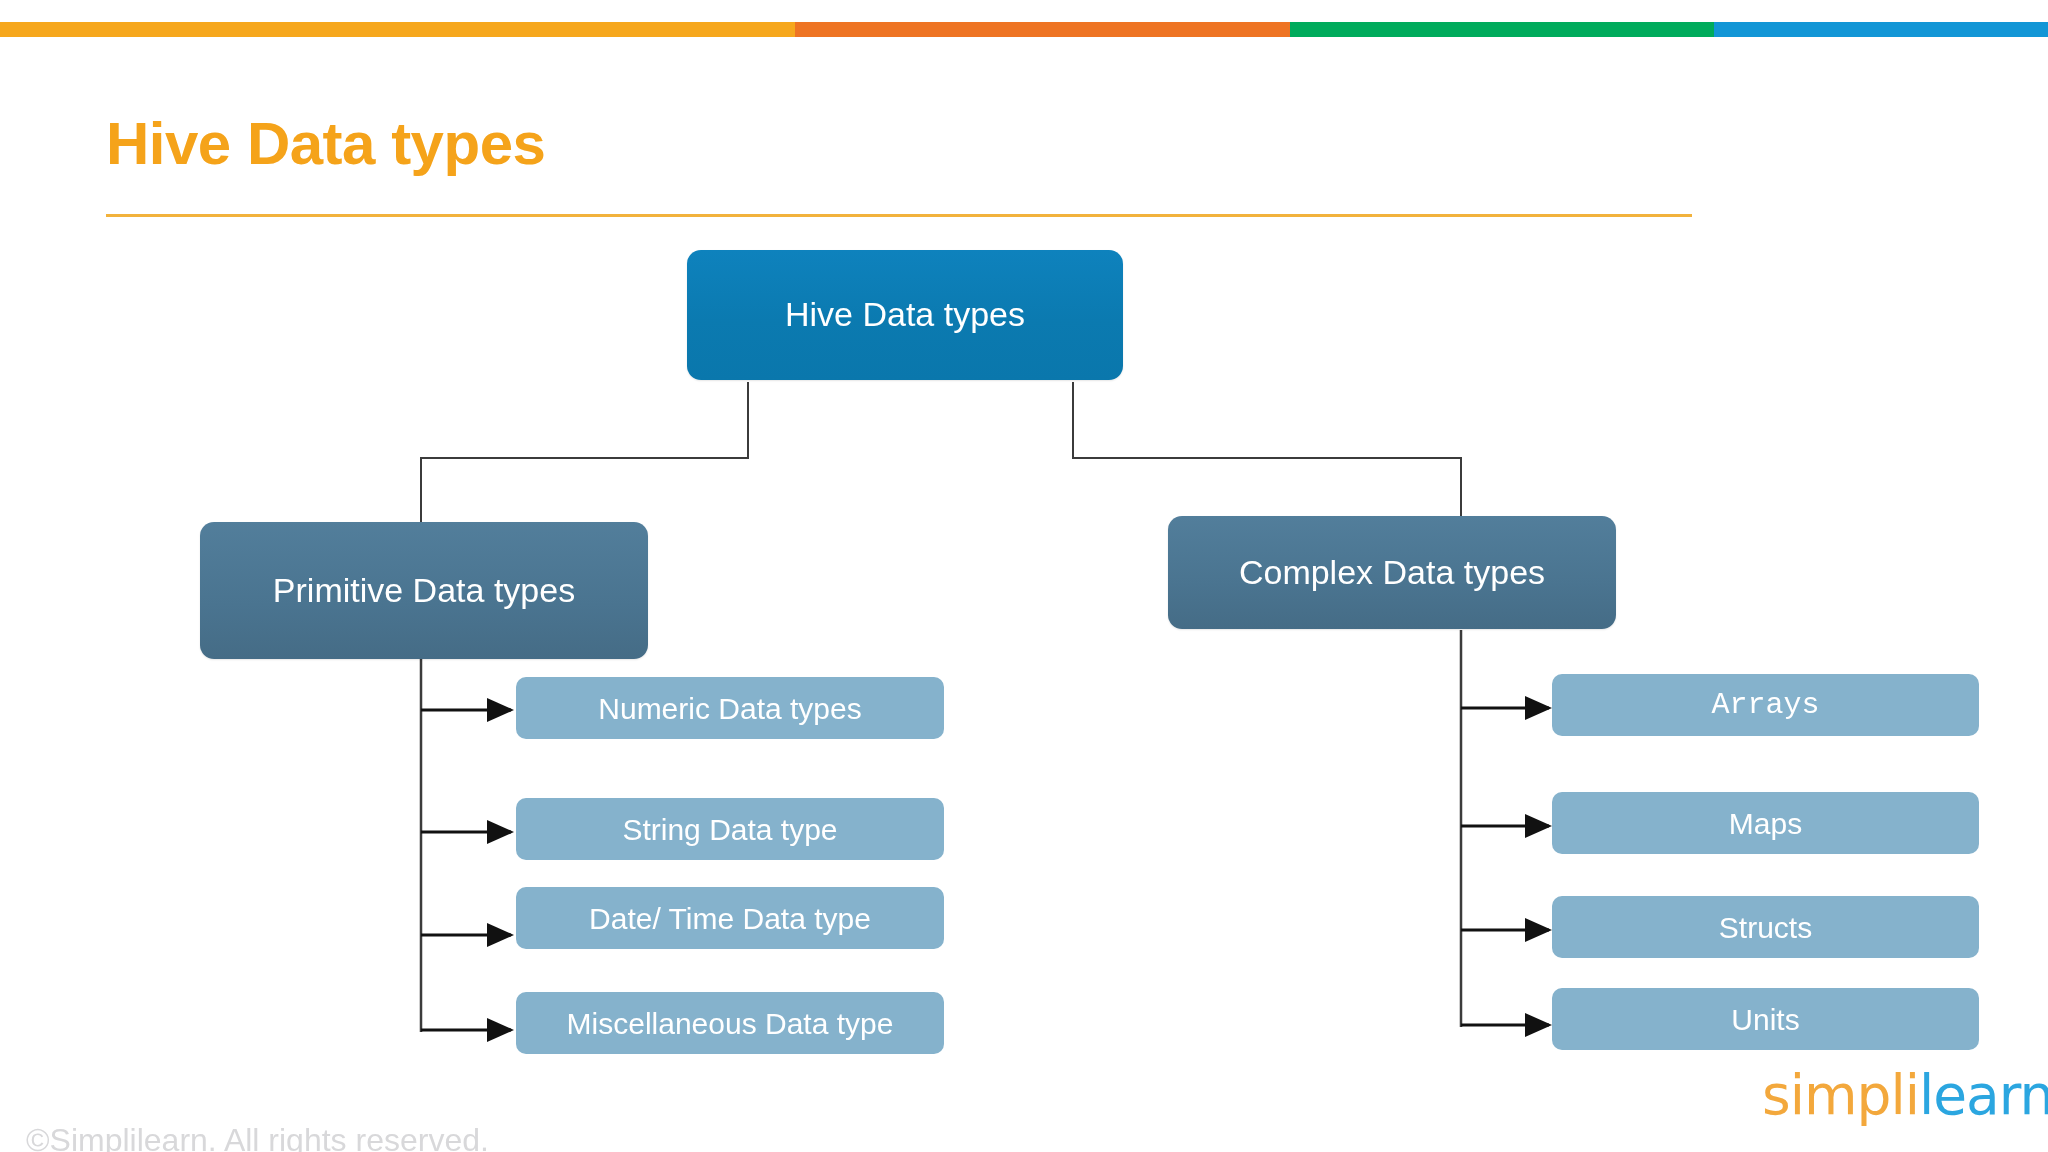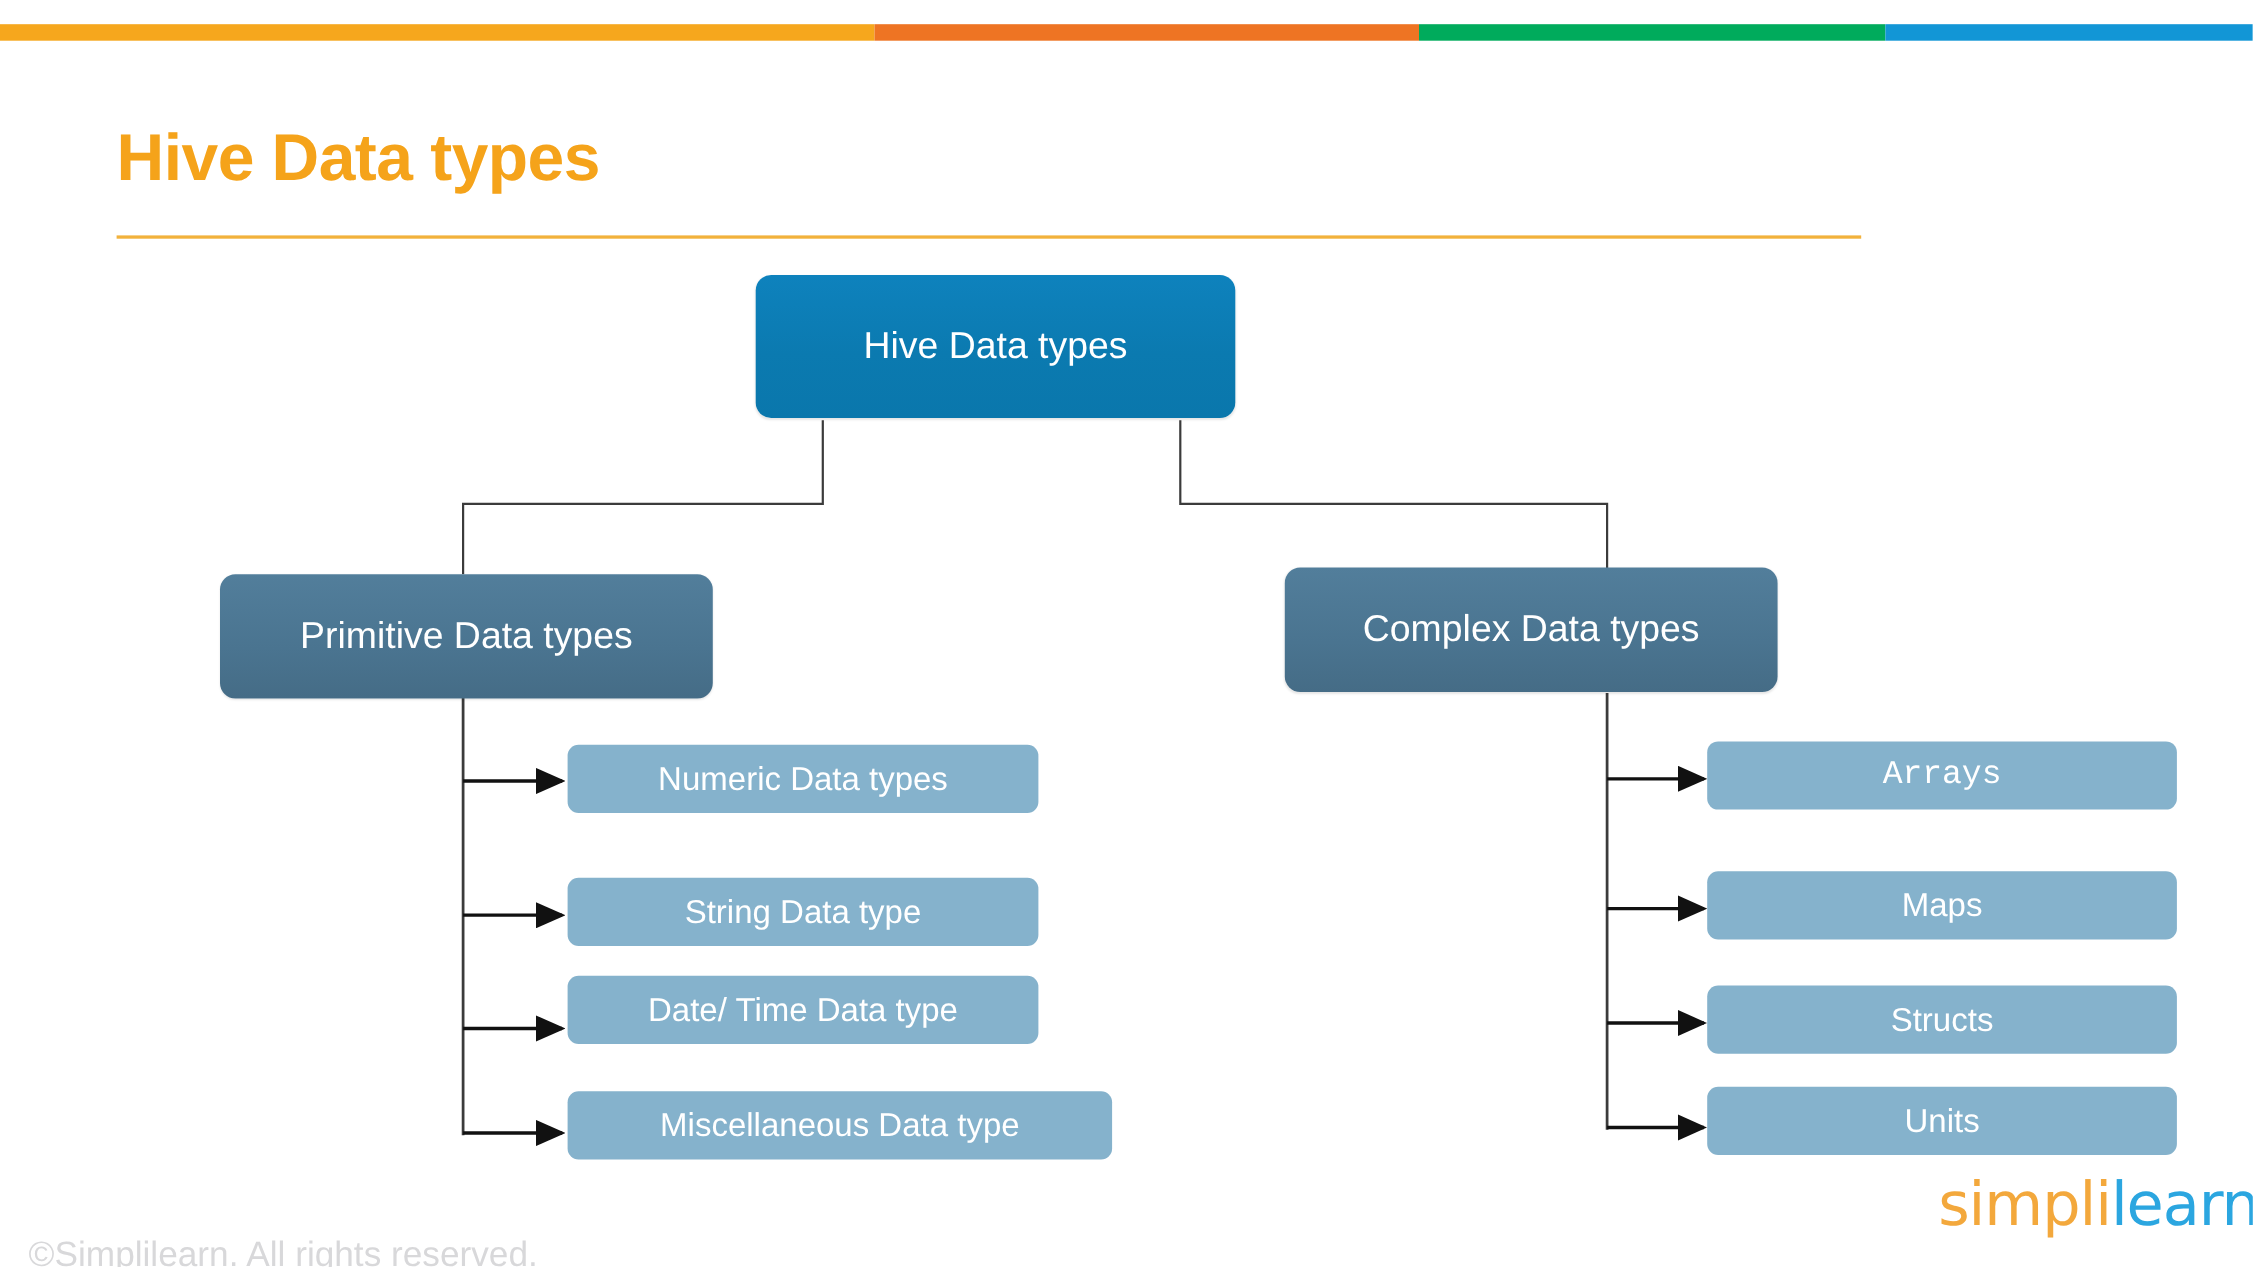--- a/index.html
+++ b/index.html
@@ -162,38 +162,38 @@
       <line x1="1461" y1="686" x2="1549" y2="686" stroke="#111111" stroke-width="3" marker-end="url(#arrowhead)"></line>
       <line x1="1461" y1="804" x2="1549" y2="804" stroke="#111111" stroke-width="3" marker-end="url(#arrowhead)"></line>
       <line x1="1461" y1="908" x2="1549" y2="908" stroke="#111111" stroke-width="3" marker-end="url(#arrowhead)"></line>
       <line x1="1461" y1="1003" x2="1549" y2="1003" stroke="#111111" stroke-width="3" marker-end="url(#arrowhead)"></line>
     </svg>
 
     <div class="node node-root" style="left:687px; top:228px; width:436px; height:130px;">
       <span>Hive Data types</span>
     </div>
 
-    <div class="node node-branch" style="left:200px; top:500px; width:448px; height:113px;">
+    <div class="node node-branch" style="left:200px; top:500px; width:448px; height:137px;">
       <span>Primitive Data types</span>
     </div>
 
     <div class="node node-branch" style="left:1168px; top:494px; width:448px; height:113px;justify-content:center;">
       <span>Complex Data types</span>
     </div>
 
     <div class="node node-leaf" style="left:516px; top:655px; width:428px; height:62px;">
       <span>Numeric Data types</span>
     </div>
     <div class="node node-leaf" style="left:516px; top:776px; width:428px; height:62px;">
       <span>String Data type</span>
     </div>
     <div class="node node-leaf" style="left:516px; top:865px; width:428px; height:62px;">
       <span>Date/ Time Data type</span>
     </div>
-    <div class="node node-leaf" style="left:516px; top:970px; width:495px; height:62px;">
+    <div class="node node-leaf" style="left:516px; top:970px; width:428px; height:62px;">
       <span>Miscellaneous Data type</span>
     </div>
 
     <div class="node node-leaf" style="left:1552px; top:652px; width:427px; height:62px;font-family:Liberation Mono, monospace;">
       <span>Arrays</span>
     </div>
     <div class="node node-leaf" style="left:1552px; top:770px; width:427px; height:62px;">
       <span>Maps</span>
     </div>
     <div class="node node-leaf" style="left:1552px; top:874px; width:427px; height:62px;">

